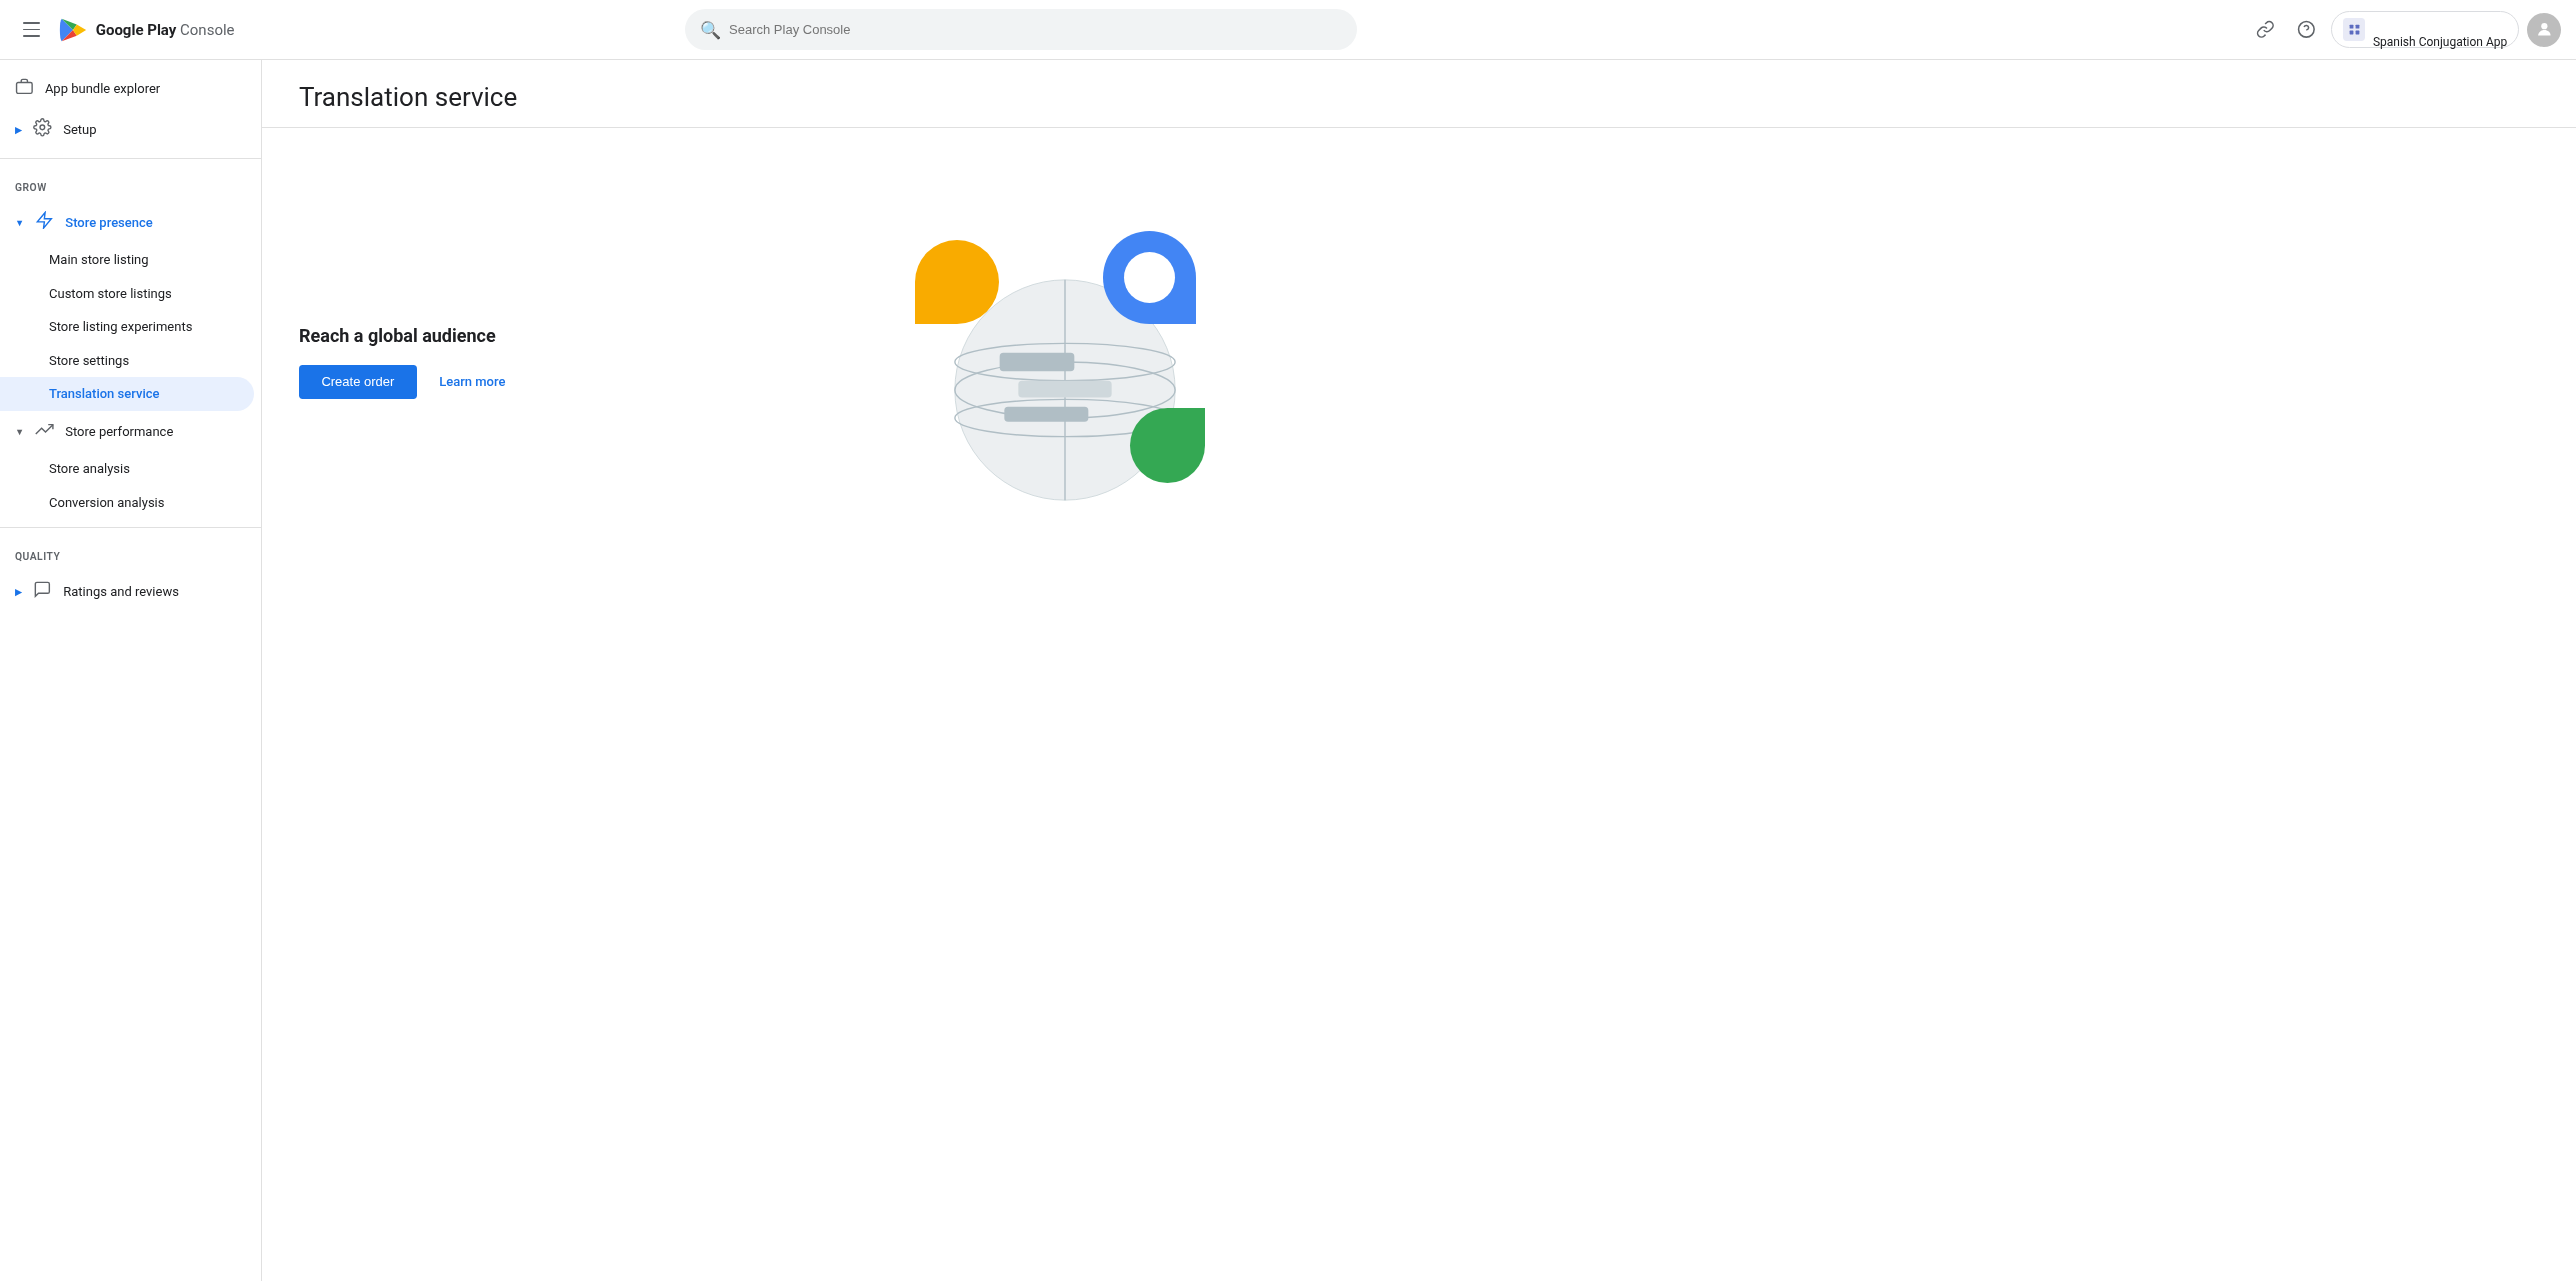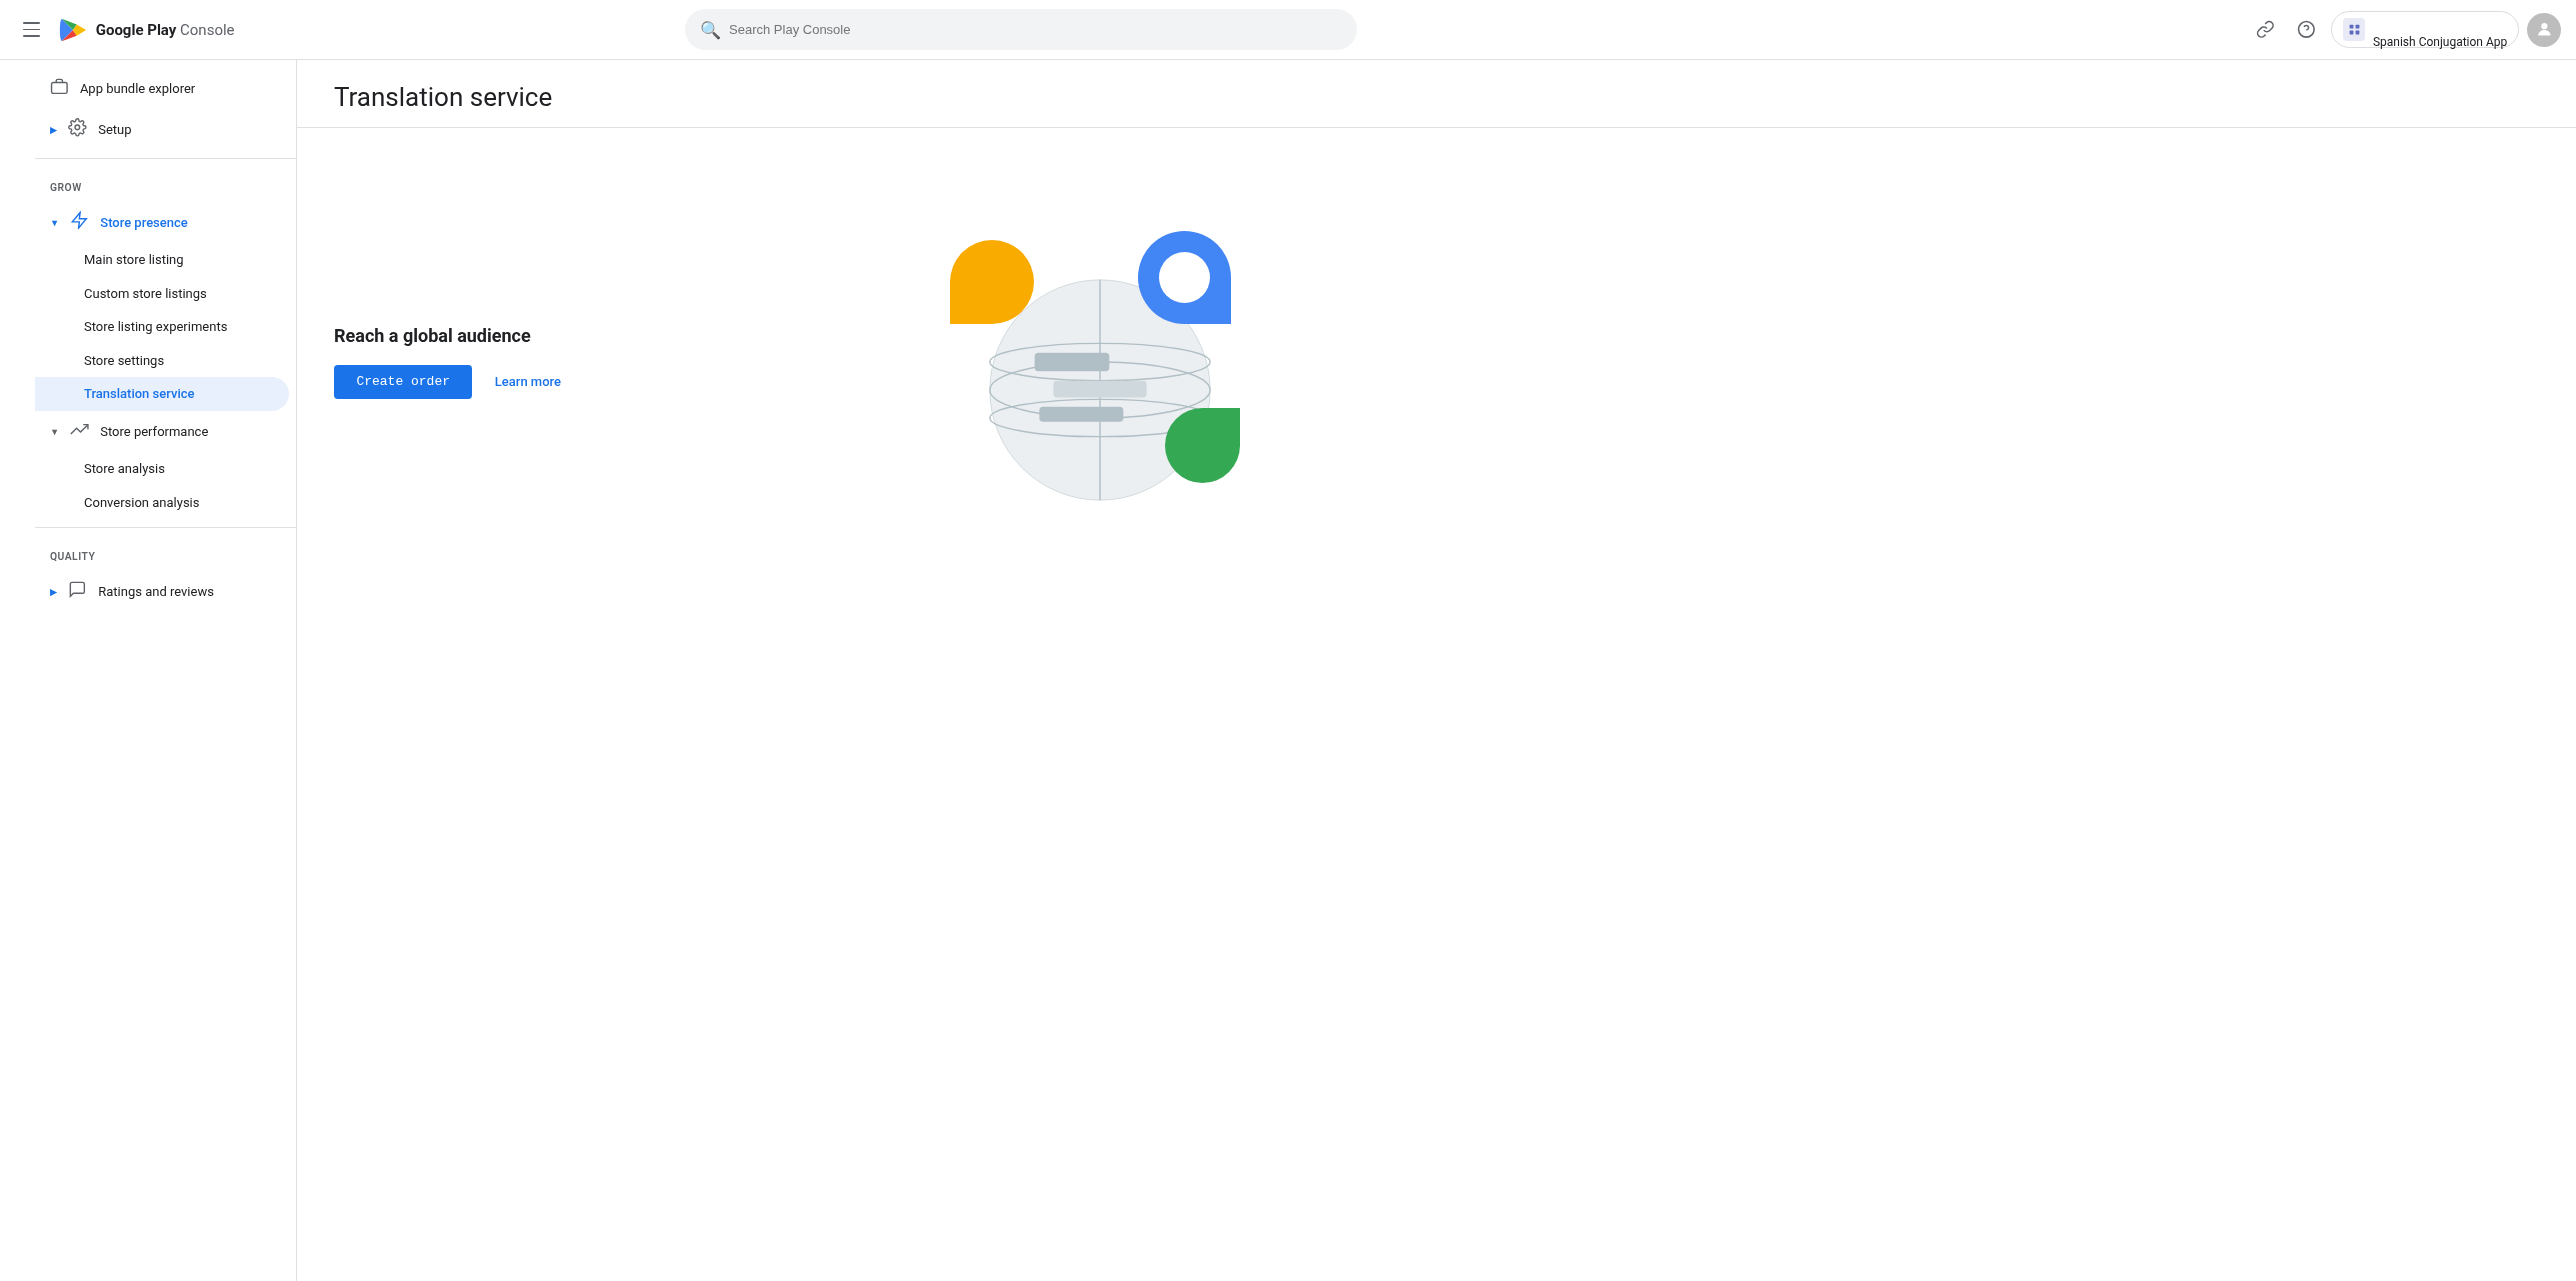--- a/index.html
+++ b/index.html
@@ -37,21 +37,21 @@
       border-radius: 22.4px; padding: 5.6px 11.2px; cursor: pointer; height: 37px;
     }
     .header-app-icon { width: 22.4px; height: 22.4px; background: #e8eaf6; border-radius: 3.7px; display: flex; align-items: center; justify-content: center; }
     .header-app-name { font-size: 12px; color: #202124; margin-top: 24px; }
     .header-avatar {
       width: 34px; height: 34px; border-radius: 50%; background: #bdbdbd;
       display: flex; align-items: center; justify-content: center; cursor: pointer;
     }
 
     
-    .layout { display: flex; flex: 1; overflow: hidden; padding-left: 35px; }
+    .layout { display: flex; flex: 1; overflow: hidden; }
 
     
     .sidebar {
       width: 262px; flex-shrink: 0; overflow-y: auto; border-right: 0.9px solid #e0e0e0;
       background: #fff; padding: 7.5px 0;
     }
     .sidebar-section-label {
       font-size: 10.3px; font-weight: 600; color: #5f6368; padding: 15px 15px 7.5px 15px;
       text-transform: uppercase; letter-spacing: 0.5px;
     }
@@ -72,21 +72,21 @@
     .main { flex: 1; overflow-y: auto; background: #fff; }
     .main-header { padding: 22.4px 37px 15px 37px; border-bottom: 0.9px solid #e0e0e0; }
     .main-title { font-size: 26px; font-weight: 400; color: #202124; }
     .main-body { padding: 37px; display: flex; align-items: center; min-height: 467px; }
     .main-content-text { flex: 1; max-width: 560px; }
     .reach-heading { font-size: 18px; font-weight: 700; color: #202124; margin-bottom: 18.7px; }
     .reach-description { font-size: 14px; line-height: 1.6; color: #3c4043; margin-bottom: 30px; }
     .main-actions { display: flex; align-items: center; gap: 22.4px; }
     .btn-create {
       background: #1a73e8; color: #fff; border: none; border-radius: 3.7px;
-      padding: 9.3px 22.4px; font-size: 13px; font-weight: 500; cursor: pointer; font-family: Liberation Mono, monospace;
+      padding: 9.3px 22.4px; font-size: 13px; font-weight: 500; cursor: pointer;
     }
     .btn-learn { color: #1a73e8; font-size: 13px; font-weight: 500; cursor: pointer; text-decoration: none; }
 
     
     .illustration { width: 374px; flex-shrink: 0; display: flex; justify-content: center; align-items: center; position: relative; height: 299px; }
     .speech-bubble-yellow {
       width: 84px; height: 84px; background: #f9ab00; border-radius: 50% 50% 50% 0;
       position: absolute; top: 28px; left: 56px; transform: rotate(0deg);
     }
     .speech-bubble-blue {

